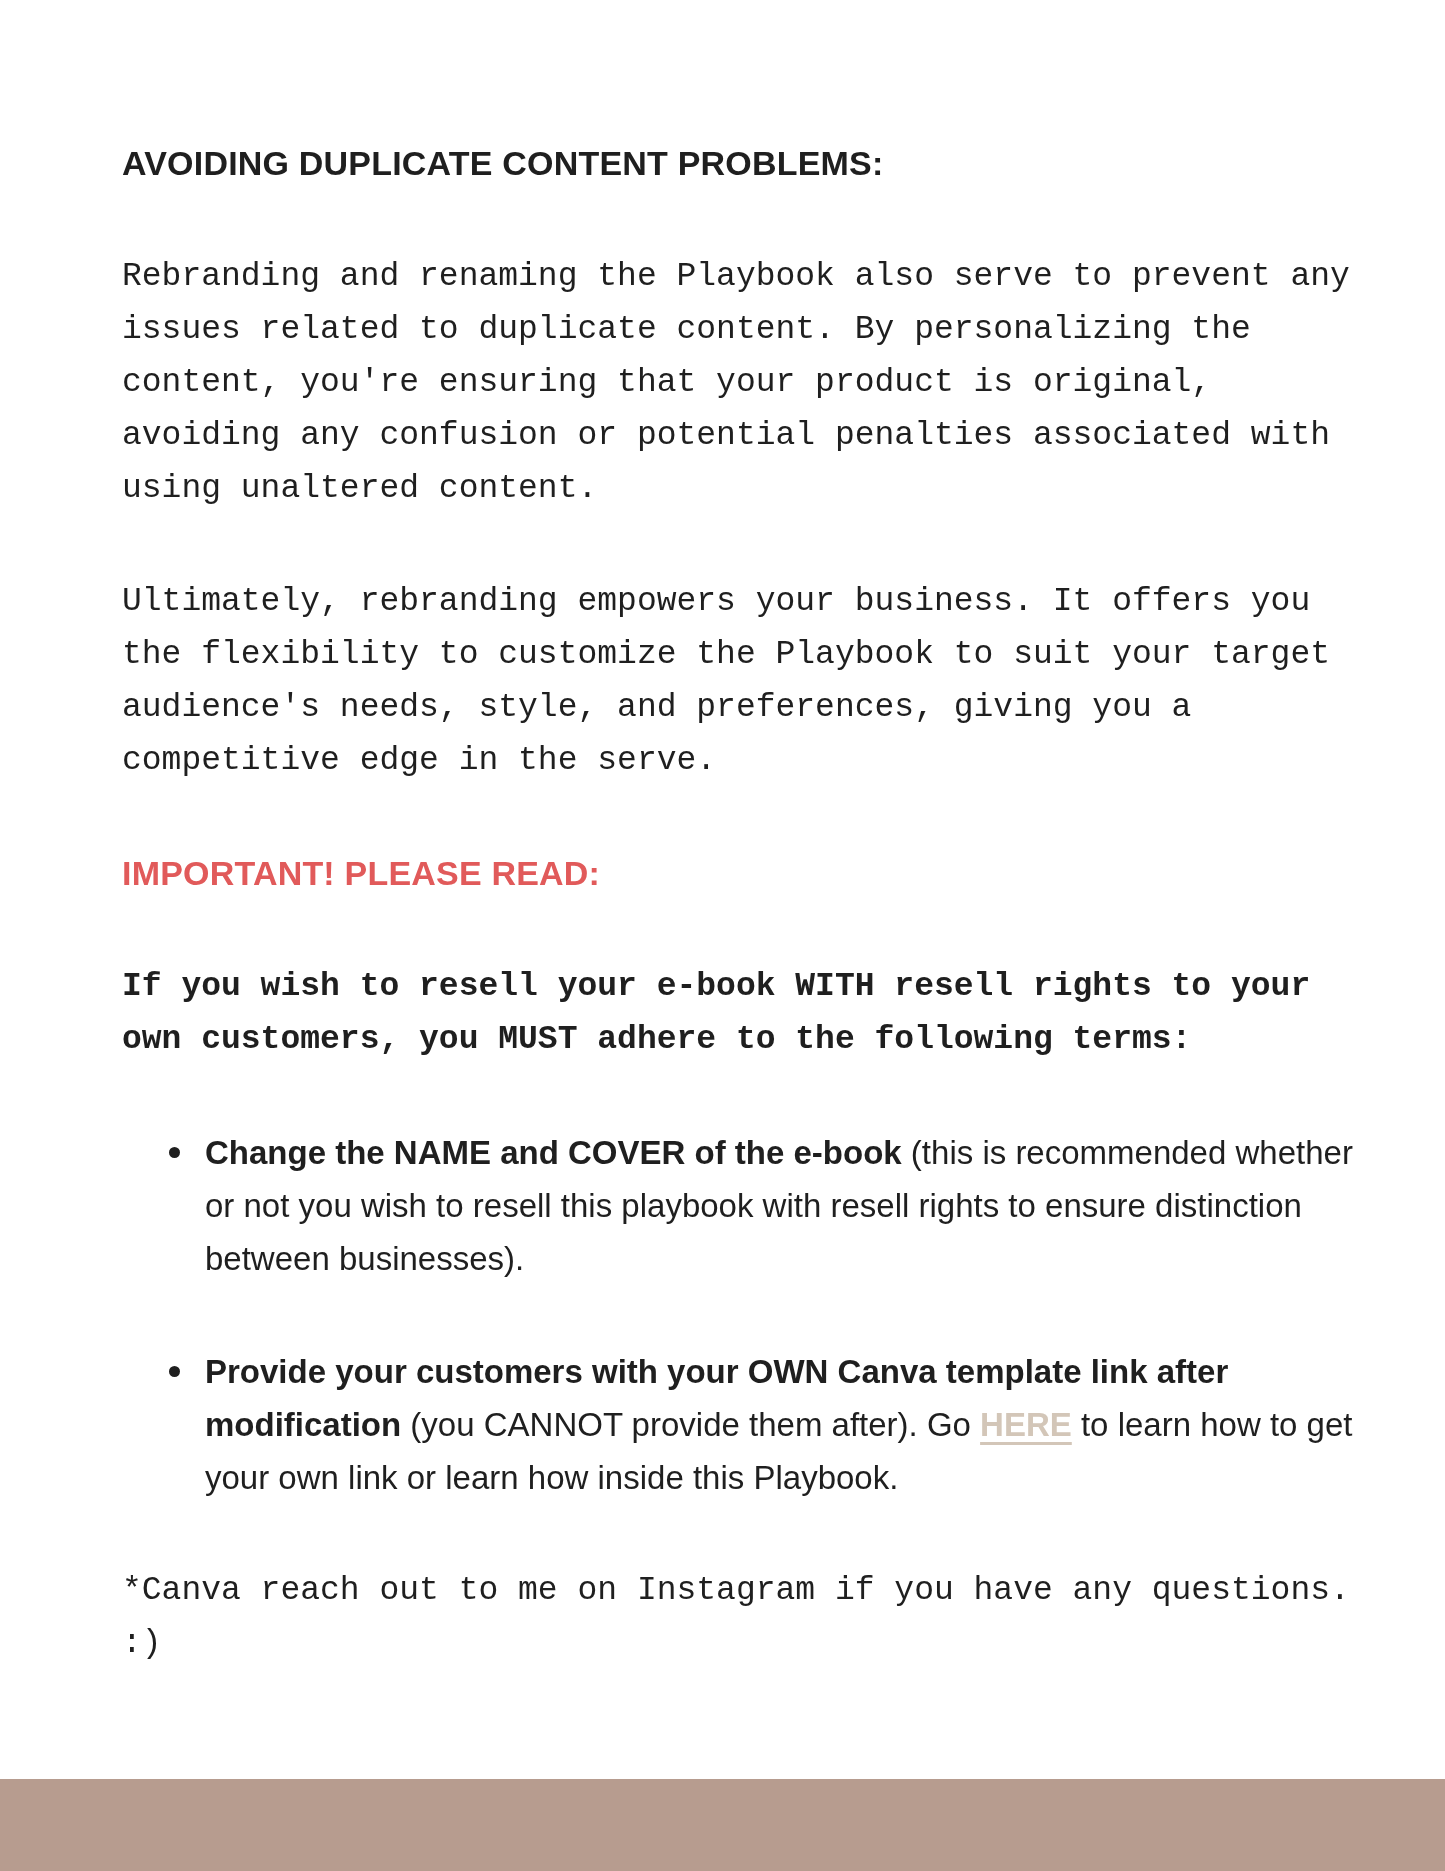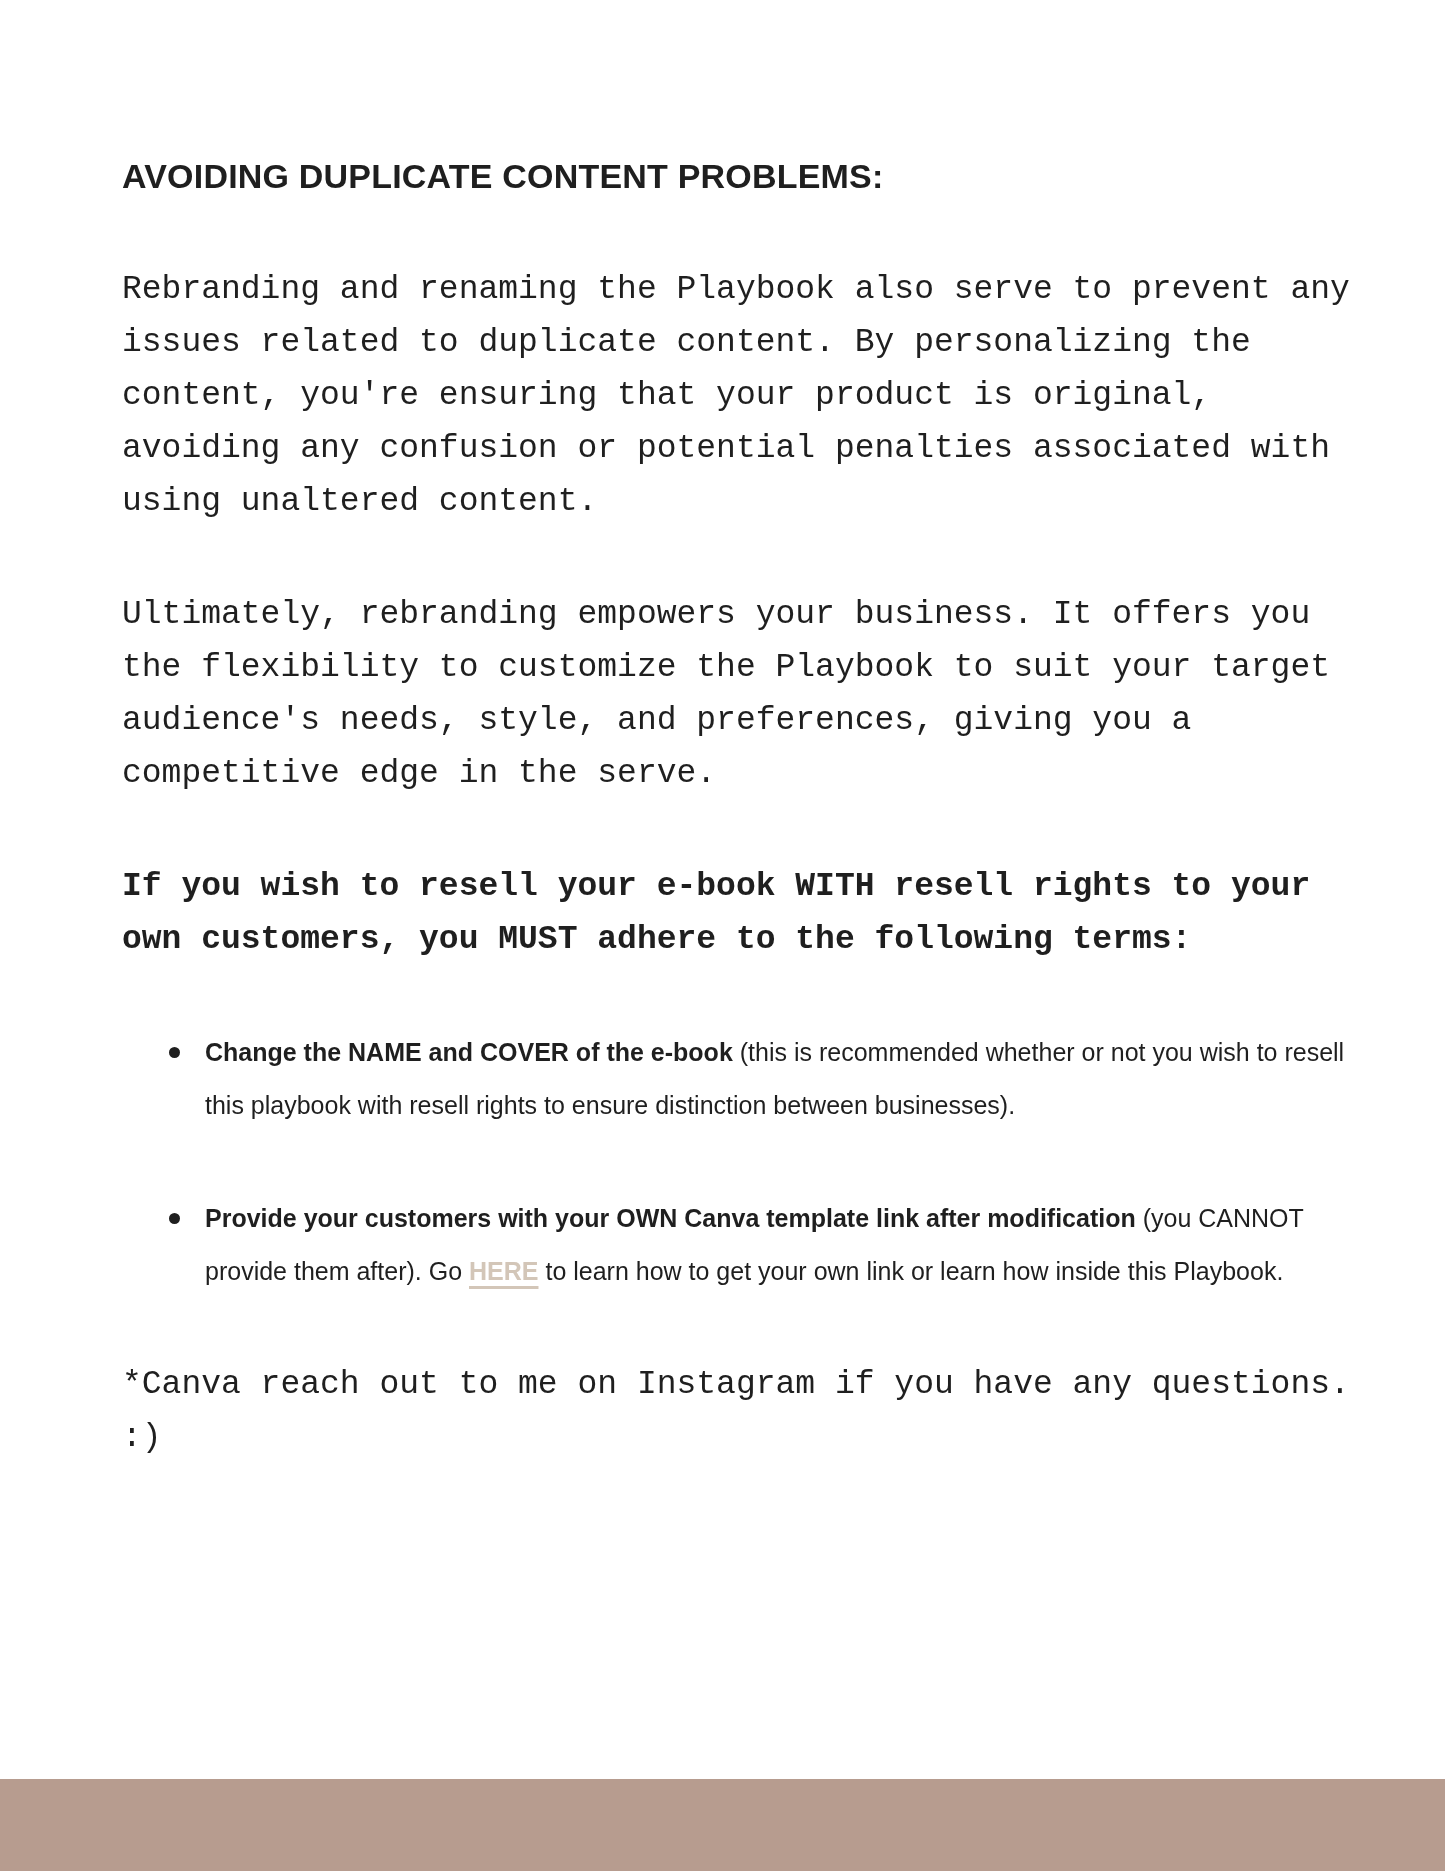--- a/index.html
+++ b/index.html
@@ -15,21 +15,21 @@
     width: 1445px;
     height: 1871px;
     position: relative;
     background: var(--page-bg);
     color: var(--text-color);
     font-family: "Liberation Sans", sans-serif;
     overflow: hidden;
   }
   .content {
     position: absolute;
-    top: 13px; left: 0;
+    top: 0; left: 0;
     width: 100%;
     padding: 137px 58px 0 122px;
   }
   .heading {
     font-size: 34px;
     line-height: 53px;
     font-weight: 700;
     letter-spacing: 0.2px;
     margin: 0 0 60px 0;
   }
@@ -43,21 +43,21 @@
   }
   .para.bold { font-weight: 700; }
   .terms-list {
     list-style: none;
     margin: 0;
     padding: 0;
   }
   .term {
     position: relative;
     padding-left: 83px;
-    font-size: 25px;
+    font-size: 33px;
     line-height: 53px;
     margin: 0 0 60px 0;
   }
   .bullet-dot {
     position: absolute;
     left: 47px;
     top: 21px;
     width: 11px;
     height: 11px;
     border-radius: 50%;
@@ -87,20 +87,21 @@
 <div class="page">
   <main class="content">
 
     <h2 class="heading">AVOIDING DUPLICATE CONTENT PROBLEMS:</h2>
 
     <p class="para">Rebranding and renaming the Playbook also serve to prevent any issues related to duplicate content. By personalizing the content, you're ensuring that your product is original, avoiding any confusion or potential penalties associated with using unaltered content.</p>
 
 
     <p class="para">Ultimately, rebranding empowers your business. It offers you the flexibility to customize the Playbook to suit your target audience's needs, style, and preferences, giving you a competitive edge in the serve.</p>
 
+    <h2 class="heading red">IMPORTANT! PLEASE READ:</h2>
 
     <p class="para bold">If you wish to resell your e-book WITH resell rights to your own customers, you MUST adhere to the following terms:</p>
 
     <ul class="terms-list">
       <li class="term">
         <span class="bullet-dot"></span>
         <span class="seg-bold">Change the NAME and COVER of the e-book</span><span> (this is recommended whether or not you wish to resell this playbook with resell rights to ensure distinction between businesses).</span>
       </li>
       <li class="term">
         <span class="bullet-dot"></span>

